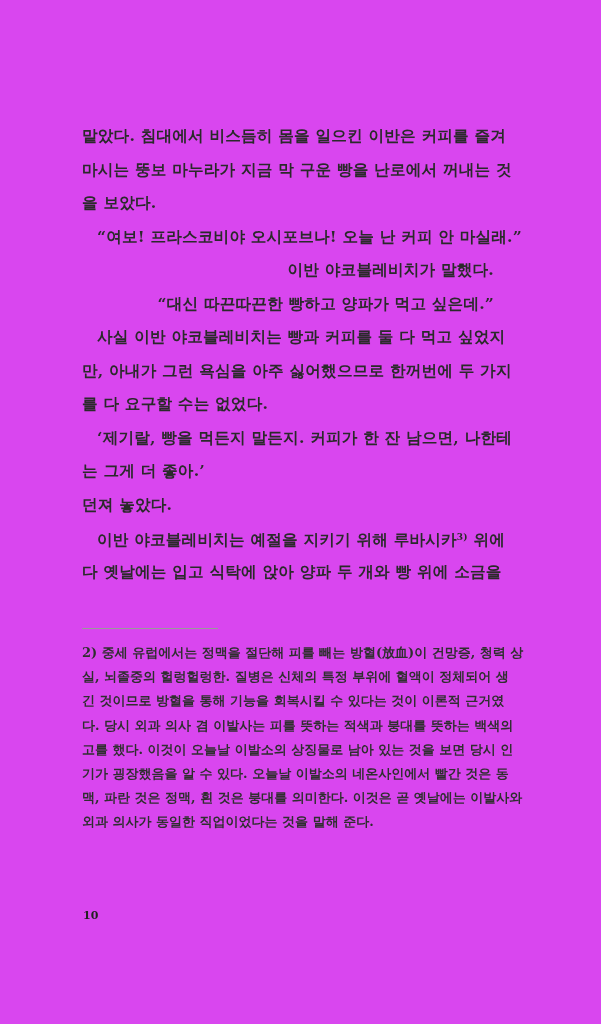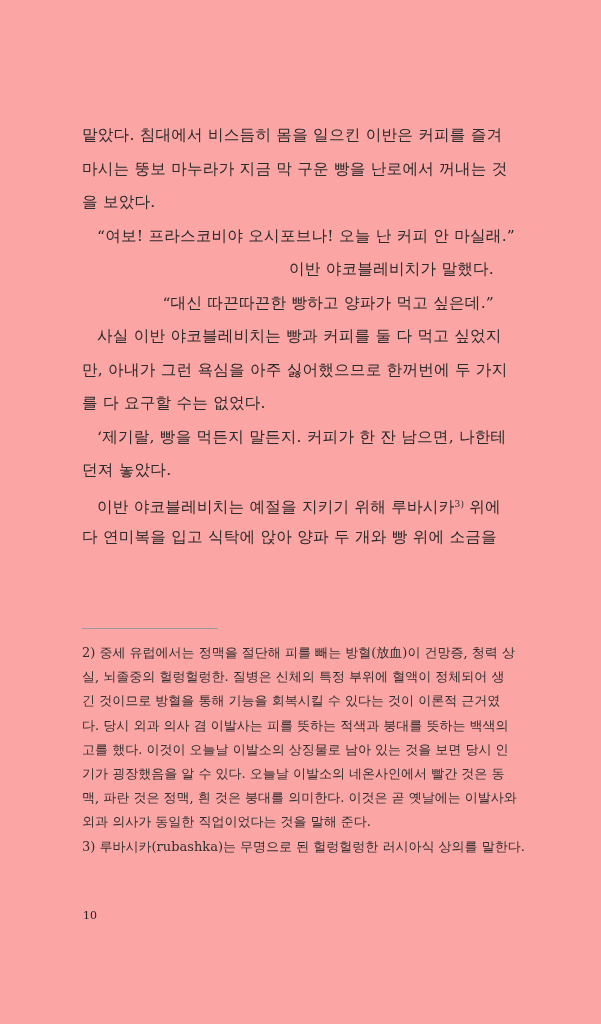--- a/index.html
+++ b/index.html
@@ -1,17 +1,17 @@
 <!DOCTYPE html>
 <html><head>
 <meta charset="utf-8">
 <style>
   html, body { margin: 0; padding: 0; background: #ffffff; }
   body { width: 601px; height: 1024px; position: relative; overflow: hidden; }
-  .page { position: absolute; left: 0; top: 0; width: 601px; height: 1024px; background: #fca5a5; }
+  .page { position: absolute; left: 0; top: 0; width: 601px; height: 1024px; background: #d946ef; font-weight: bold; }
   .body-text {
     position: absolute; left: 82px; top: 119px; width: 412px;
     font-family: "DejaVu Serif", "Liberation Serif", serif;
     font-size: 15.6px; line-height: 33.5px; color: #2a2a2a;
     letter-spacing: 0.2px;
   }
   .line { white-space: nowrap; height: 33.5px; }
   .indent { padding-left: 15px; text-align: right; }
   .sup { font-size: 9px; vertical-align: 5px; }
   .rule { position: absolute; left: 82px; top: 628px; width: 136px; height: 1px; background: #9a9a9a; }
@@ -35,35 +35,35 @@
     <div class="line">맡았다. 침대에서 비스듬히 몸을 일으킨 이반은 커피를 즐겨</div>
     <div class="line">마시는 뚱보 마누라가 지금 막 구운 빵을 난로에서 꺼내는 것</div>
     <div class="line">을 보았다.</div>
     <div class="line indent">“여보! 프라스코비야 오시포브나! 오늘 난 커피 안 마실래.”</div>
     <div class="line indent">이반 야코블레비치가 말했다.</div>
     <div class="line indent">“대신 따끈따끈한 빵하고 양파가 먹고 싶은데.”</div>
     <div class="line indent">사실 이반 야코블레비치는 빵과 커피를 둘 다 먹고 싶었지</div>
     <div class="line">만, 아내가 그런 욕심을 아주 싫어했으므로 한꺼번에 두 가지</div>
     <div class="line">를 다 요구할 수는 없었다.</div>
     <div class="line indent">‘제기랄, 빵을 먹든지 말든지. 커피가 한 잔 남으면, 나한테</div>
+    <div class="line">는 그게 더 좋아.’</div>
     <div class="line">던져 놓았다.</div>
     <div class="line indent">
       <span>이반 야코블레비치는 예절을 지키기 위해 루바시카</span><span class="sup">3)</span><span> 위에</span>
     </div>
-    <div class="line">다 연미복을 입고 식탁에 앉아 양파 두 개와 빵 위에 소금을</div>
+    <div class="line">다 옛날에는 입고 식탁에 앉아 양파 두 개와 빵 위에 소금을</div>
   </div>
 
   <div class="rule"></div>
 
   <div class="footnotes">
     <div class="fline">2) 중세 유럽에서는 정맥을 절단해 피를 빼는 방혈(放血)이 건망증, 청력 상</div>
     <div class="fline">실, 뇌졸중의 헐렁헐렁한. 질병은 신체의 특정 부위에 혈액이 정체되어 생</div>
     <div class="fline">긴 것이므로 방혈을 통해 기능을 회복시킬 수 있다는 것이 이론적 근거였</div>
     <div class="fline">다. 당시 외과 의사 겸 이발사는 피를 뜻하는 적색과 붕대를 뜻하는 백색의</div>
     <div class="fline">고를 했다. 이것이 오늘날 이발소의 상징물로 남아 있는 것을 보면 당시 인</div>
     <div class="fline">기가 굉장했음을 알 수 있다. 오늘날 이발소의 네온사인에서 빨간 것은 동</div>
     <div class="fline">맥, 파란 것은 정맥, 흰 것은 붕대를 의미한다. 이것은 곧 옛날에는 이발사와</div>
     <div class="fline">외과 의사가 동일한 직업이었다는 것을 말해 준다.</div>
-    <div class="fline">3) 루바시카(rubashka)는 무명으로 된 헐렁헐렁한 러시아식 상의를 말한다.</div>
   </div>
 
   <div class="page-number">10</div>
 </div>
 
 </body></html>

